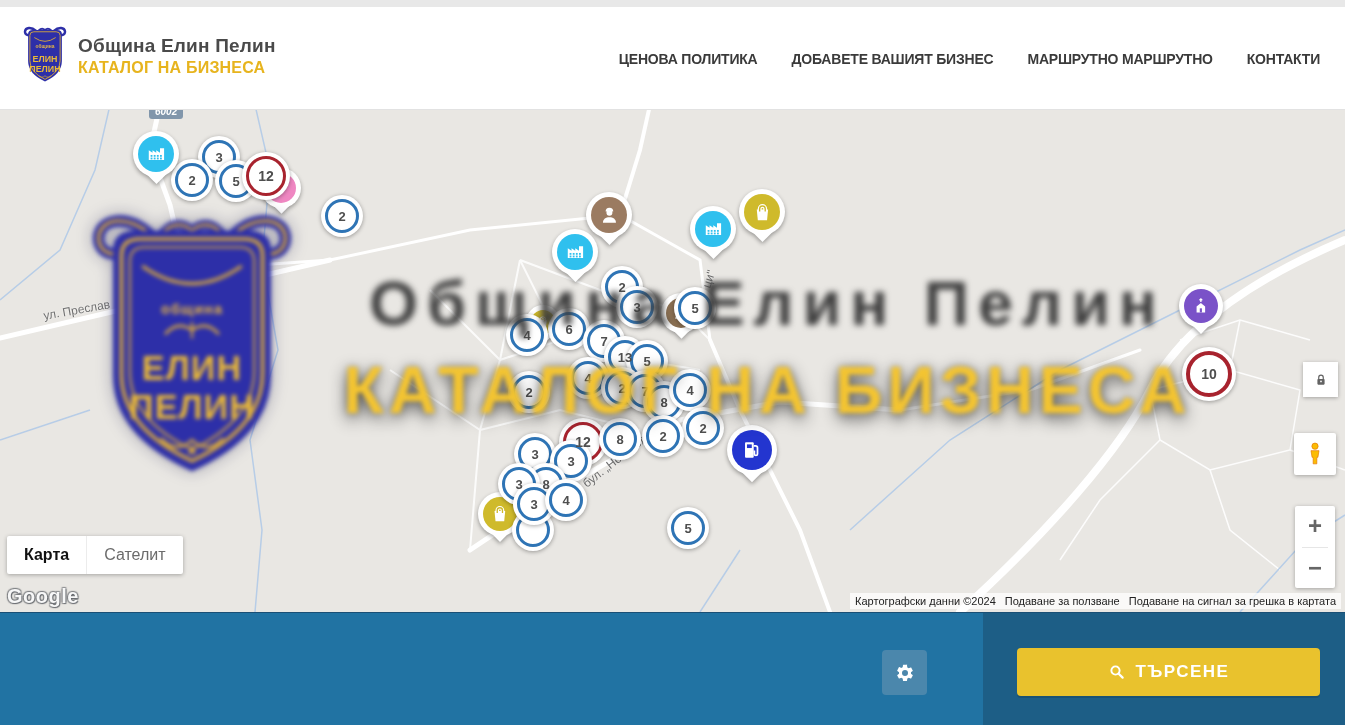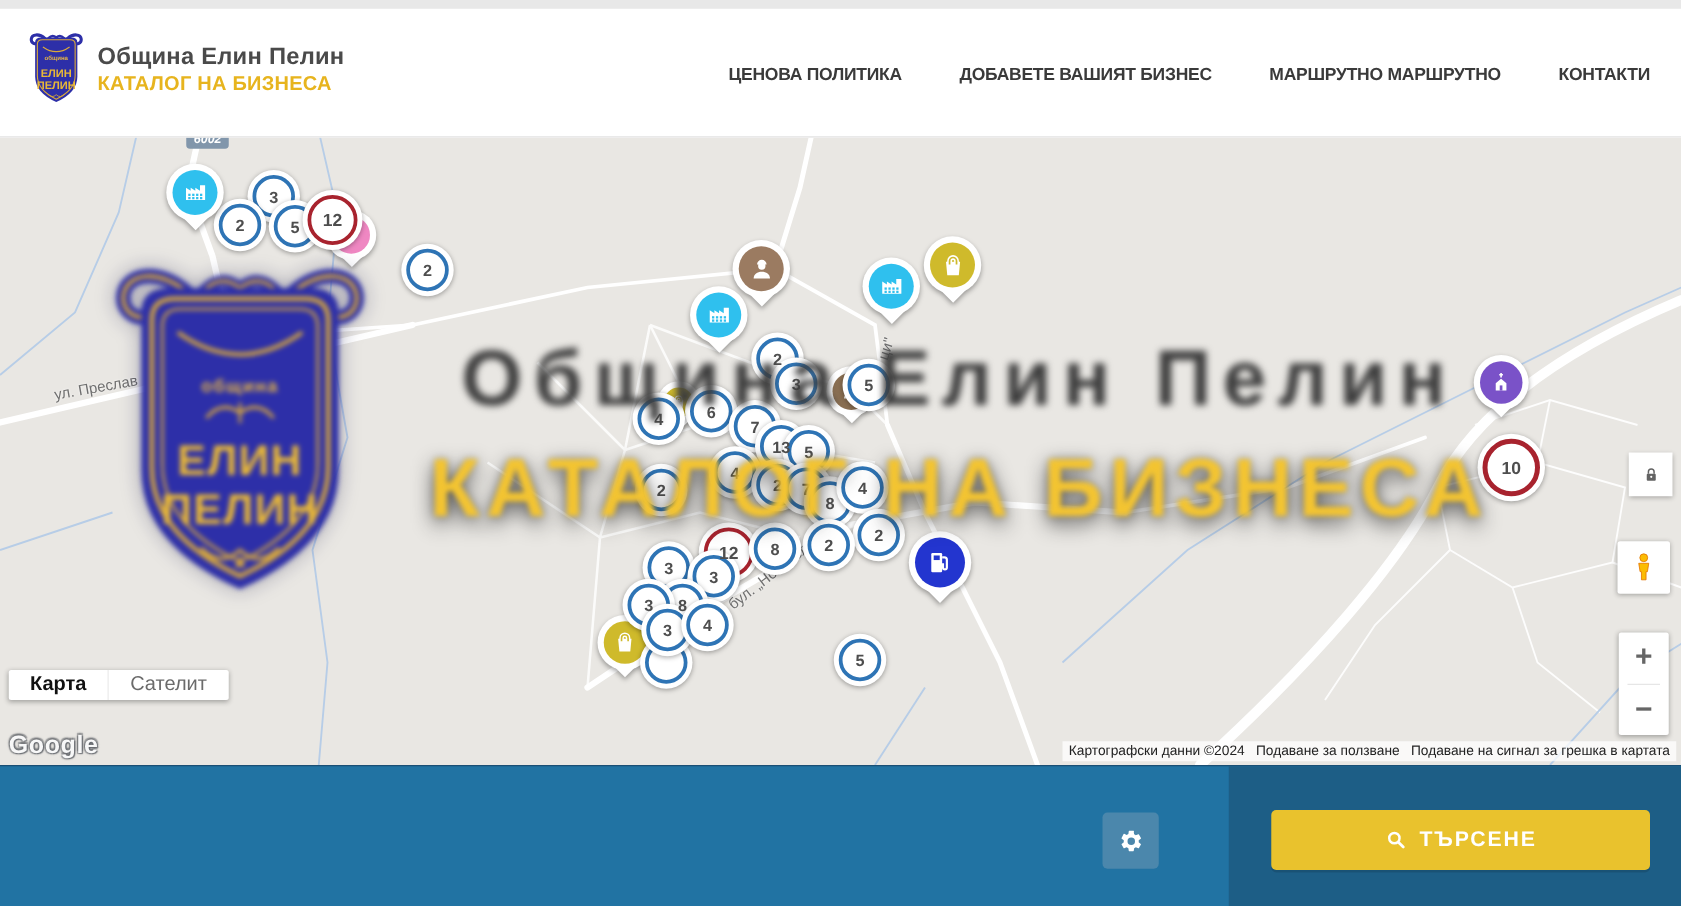--- a/index.html
+++ b/index.html
@@ -6,21 +6,21 @@
   html,body { width:1345px; height:725px; overflow:hidden; font-family:"Liberation Sans",sans-serif; background:#fff; }
   .page { position:relative; width:1345px; height:725px; overflow:hidden; }
 
   
   .top-strip { position:absolute; left:0; top:0; width:100%; height:7px; background:#e8e8e8; z-index:30; }
   .header { position:absolute; left:0; top:0; width:100%; height:110px; background:#fff; border-bottom:1px solid #e2e2e2; z-index:20; }
   .brand { position:absolute; left:22px; top:26px; display:flex; align-items:center; gap:10px; cursor:pointer; }
   .brand-text { display:flex; flex-direction:column; line-height:1.15; }
   .brand-title { font-size:19px; font-weight:bold; color:#4a4a4a; letter-spacing:.2px; }
   .brand-subtitle { font-size:16px; font-weight:bold; color:#e7b41e; letter-spacing:.2px; margin-top:2px; }
-  .nav { position:absolute; right:25px; top:7px; height:103px; display:flex; align-items:center; gap:46px; }
+  .nav { position:absolute; right:25px; top:7px; height:103px; display:flex; align-items:center; gap:34px; }
   .nav a { text-decoration:none; font-size:14px; font-weight:bold; color:#3a3a3a; letter-spacing:-.2px; white-space:nowrap; cursor:pointer; }
 
   
   .map { position:absolute; left:0; top:110px; width:1345px; height:502px; background:#e9e7e3; overflow:hidden; }
   .roads { position:absolute; left:0; top:0; z-index:1; }
   .roadlabel { position:absolute; z-index:2; white-space:nowrap; }
   .roadlabel.street { font-size:12px; color:#6f6f6f; text-shadow:0 0 2px #fff; }
   .roadlabel.badge { background:#8196ab; color:#fff; font-size:10px; font-weight:bold; border-radius:3px; padding:2px 6px; text-shadow:none;font-style:italic; }
 
   .markers { position:absolute; left:0; top:0; width:100%; height:100%; z-index:3; }
@@ -31,21 +31,21 @@
   .pdisc { position:absolute; left:0; top:0; width:100%; background:#fff; border-radius:50%; }
   .ptail { position:absolute; background:#fff; transform:rotate(45deg); }
   .picon { position:absolute; border-radius:50%; display:flex; align-items:center; justify-content:center; }
   .picon svg { width:58%; height:58%; }
 
   
   .watermark { position:absolute; left:0; top:0; width:100%; height:100%; z-index:4; pointer-events:none; }
   .wm-shield { position:absolute; left:86px; top:102px; width:212px; height:280px; filter:blur(2.2px) drop-shadow(0 0 8px rgba(10,10,60,.35)); }
   .wm-line1 { position:absolute; left:325px; top:157px; width:885px; text-align:center; font-size:63px; font-weight:bold; color:#3d3d3d; letter-spacing:9px; white-space:nowrap; filter:blur(3px); }
   .wm-line2 { position:absolute; left:325px; top:242px; width:885px; text-align:center; font-size:66px; font-weight:bold; color:#f3c431; letter-spacing:5px; white-space:nowrap; filter:blur(2px); text-shadow:0 5px 16px rgba(40,40,40,.85),0 0 6px rgba(70,70,70,.5); }
-  .maptype { position:absolute; left:7px; top:426px; height:24px; display:flex; background:#fff; box-shadow:0 1px 4px rgba(0,0,0,.3); border-radius:2px; z-index:5; }
+  .maptype { position:absolute; left:7px; top:426px; height:38px; display:flex; background:#fff; box-shadow:0 1px 4px rgba(0,0,0,.3); border-radius:2px; z-index:5; }
   .maptype div { padding:0 17px; display:flex; align-items:center; font-size:16px; cursor:pointer; }
   .mt-map { font-weight:bold; color:#111; border-right:1px solid #ececec; }
   .mt-sat { color:#6b6b6b; }
   .google-logo { position:absolute; left:7px; top:475px; z-index:5; font-size:20px; font-weight:bold; letter-spacing:.5px; color:rgba(255,255,255,.95); cursor:pointer;
     text-shadow:1px 1px 1px rgba(95,99,104,.9),-1px -1px 1px rgba(95,99,104,.6),1px -1px 1px rgba(95,99,104,.6),-1px 1px 1px rgba(95,99,104,.6); }
   .attribution { position:absolute; right:4px; top:483px; z-index:5; display:flex; gap:9px; align-items:center; background:rgba(255,255,255,.75); padding:2px 5px; font-size:11px; color:#222; }
   .attribution a { color:#222; text-decoration:none; cursor:pointer; }
   .lock-btn { position:absolute; left:1303px; top:252px; width:35px; height:35px; background:#fff; box-shadow:0 1px 4px rgba(0,0,0,.3); display:flex; align-items:center; justify-content:center; z-index:5; cursor:pointer; border:none; }
   .pegman-btn { position:absolute; left:1294px; top:323px; width:42px; height:42px; background:#fff; box-shadow:0 1px 4px rgba(0,0,0,.3); border-radius:2px; display:flex; align-items:center; justify-content:center; z-index:5; cursor:pointer; border:none; }
   .zoomctl { position:absolute; left:1295px; top:396px; width:40px; height:82px; background:#fff; box-shadow:0 1px 4px rgba(0,0,0,.3); border-radius:2px; z-index:5; display:flex; flex-direction:column; }

